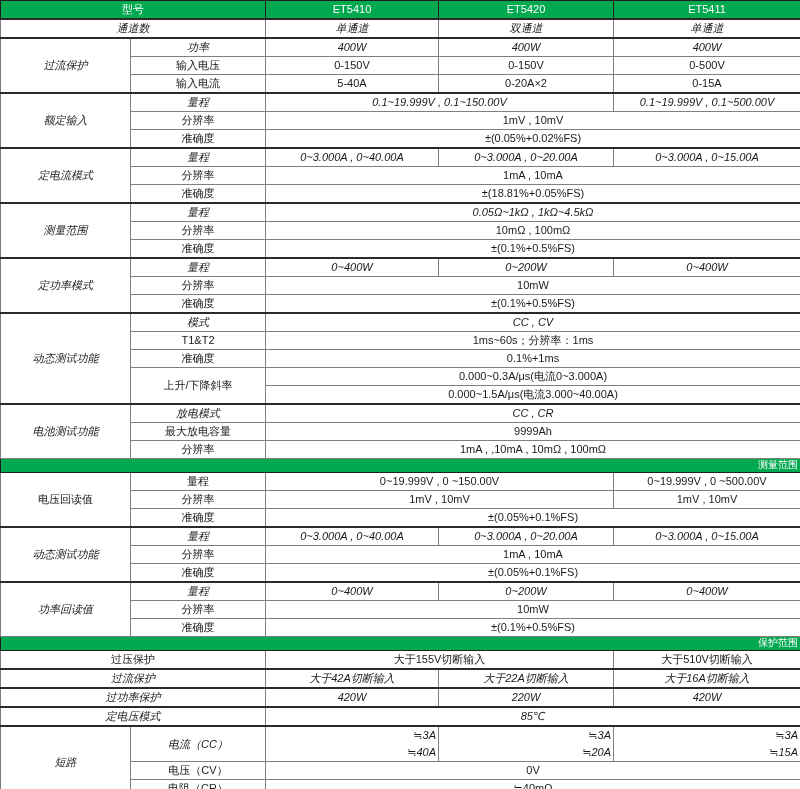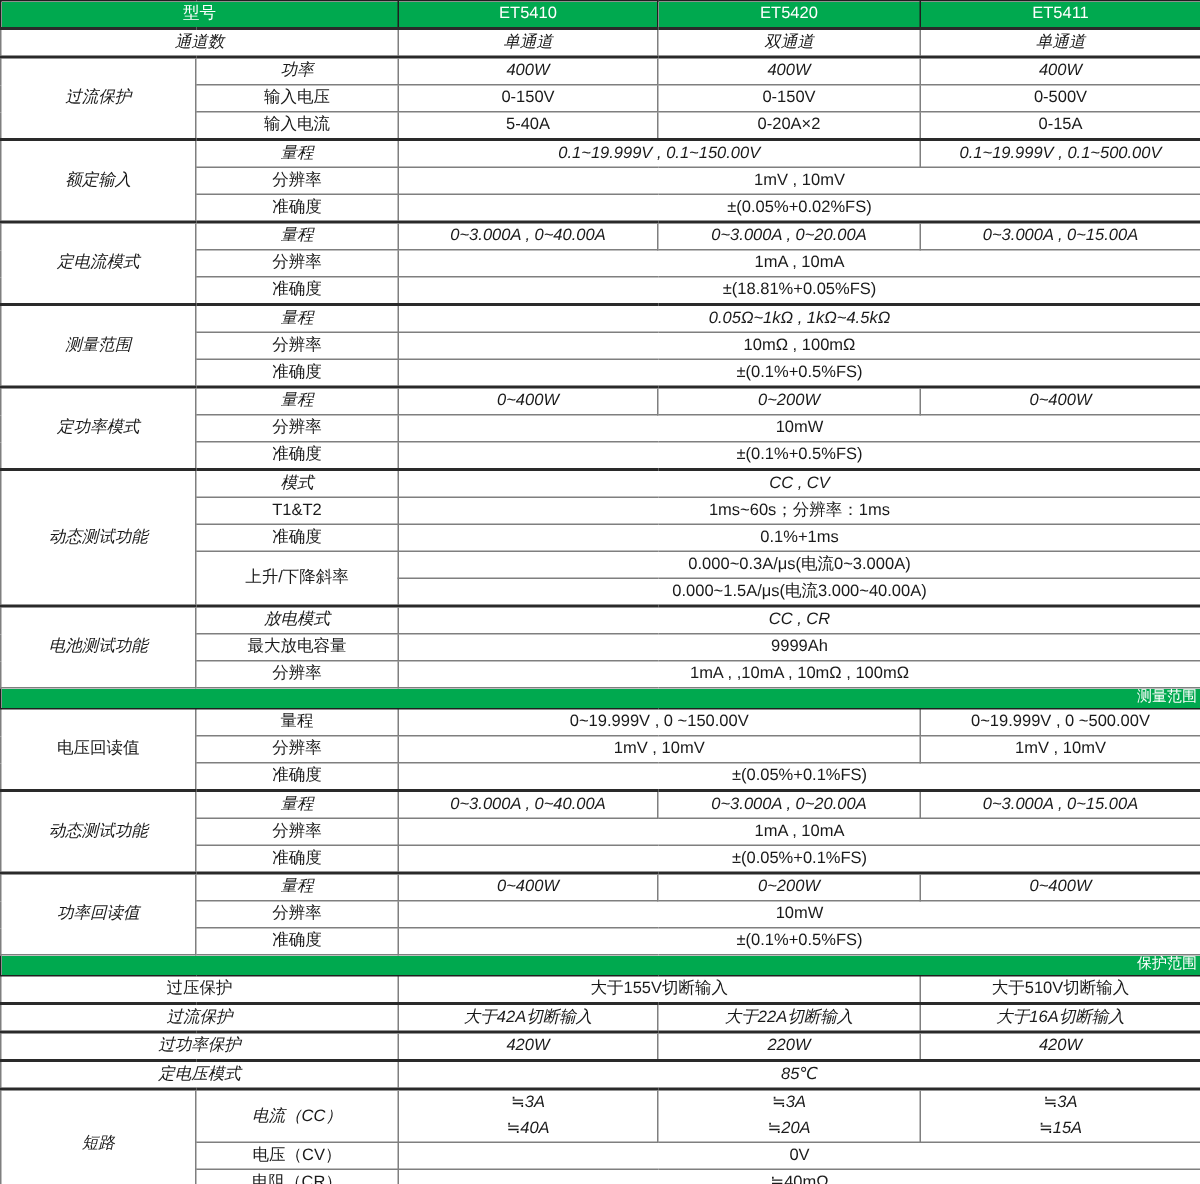--- a/index.html
+++ b/index.html
@@ -33,21 +33,21 @@
     background:var(--green);
     color:#ffffff;
     text-align:right;
     height:13px;
     padding-left:5px;
     border-color:#1f1f1f;
     font-size:10px;
     font-family:Liberation Mono, monospace;
   }
   td.twoline{height:34px;}
-  td.twoline div{line-height:17px;}
+  td.twoline div{line-height:17px;text-align:right;}
 </style>
 </head>
 <body>
 
 <table data-name="spec-table">
   <colgroup data-name="spec-table-colgroup">
       <col style="width: 130px;">
       <col style="width: 135px;">
       <col style="width: 173px;">
       <col style="width: 175px;">

